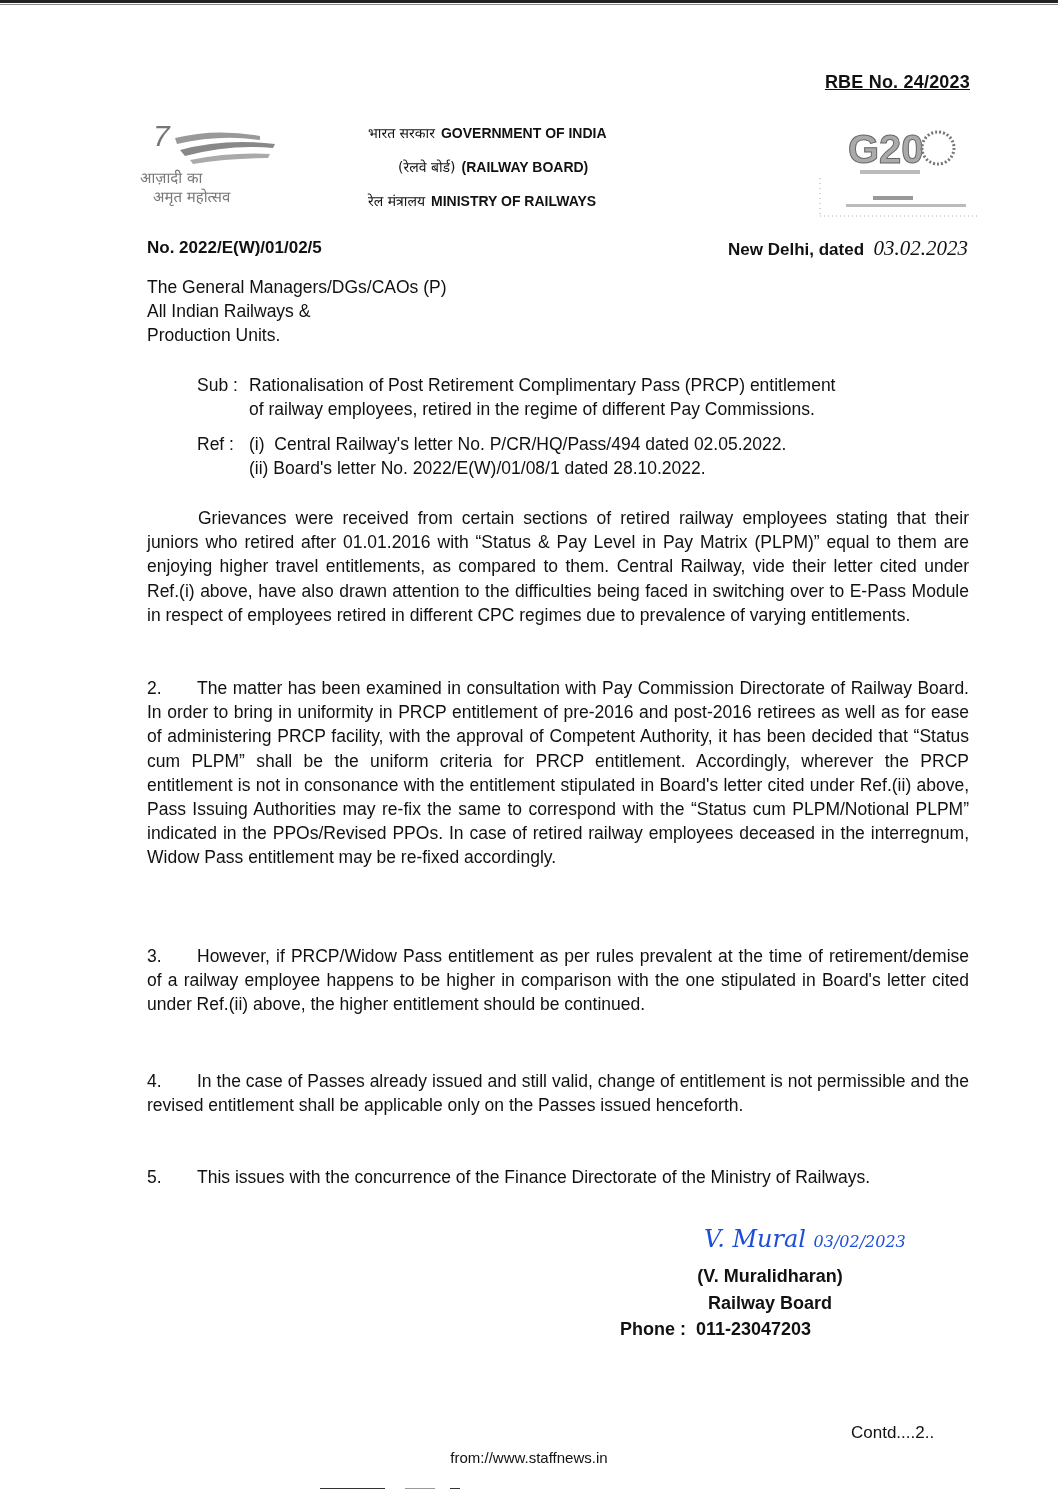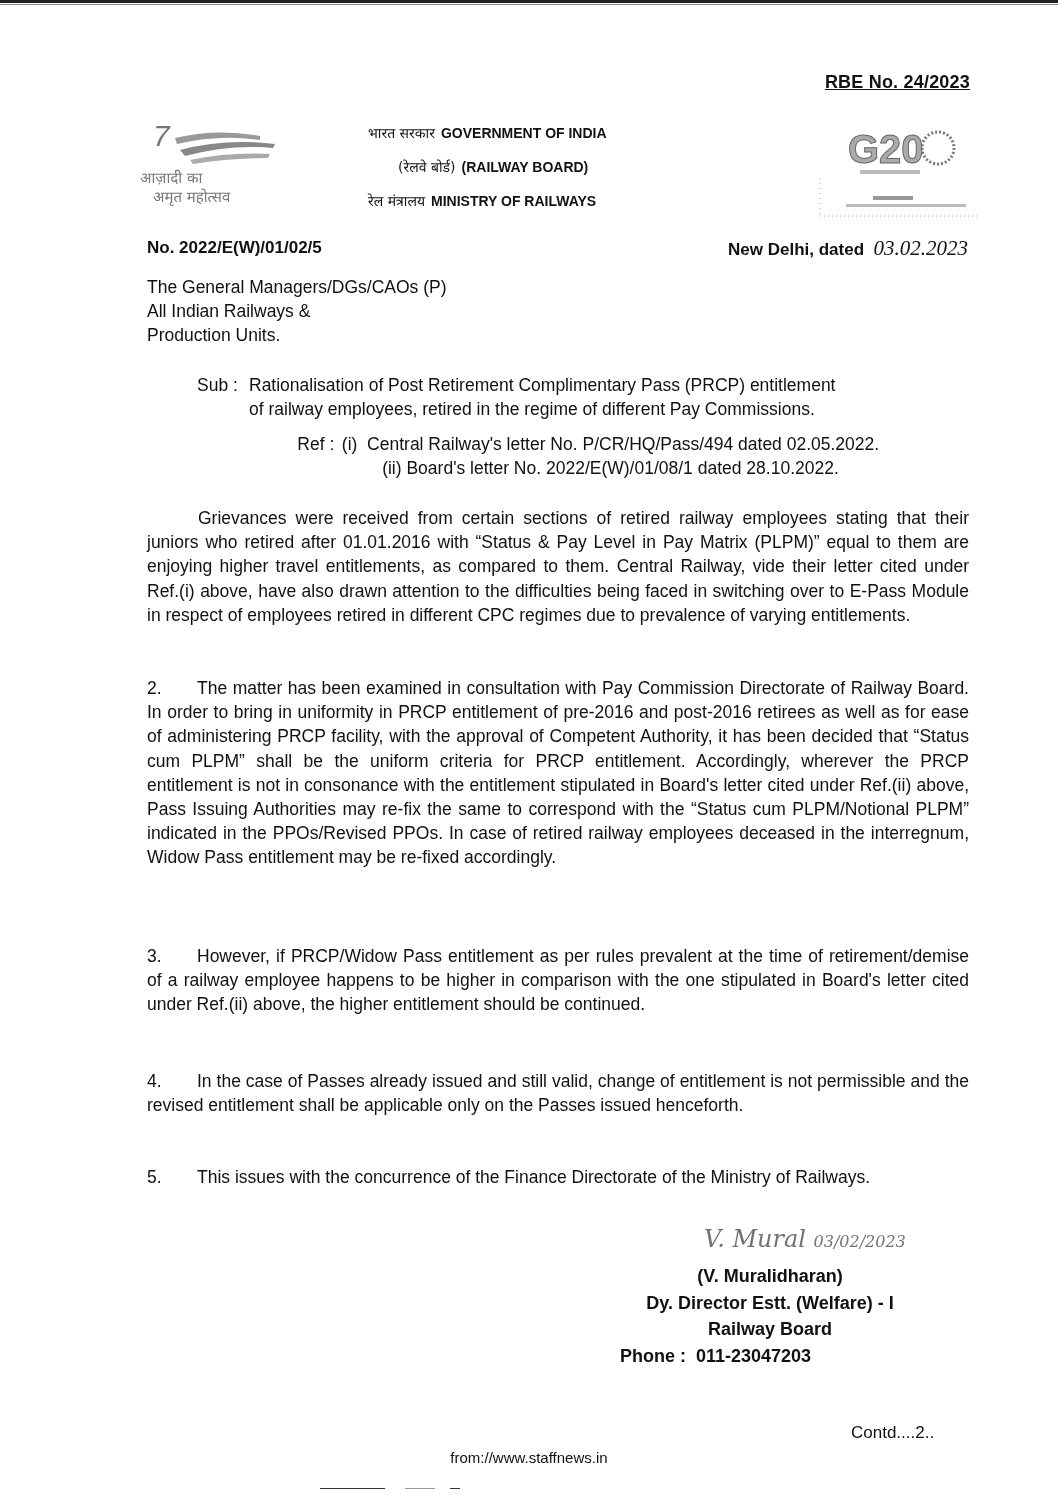--- a/index.html
+++ b/index.html
@@ -13,29 +13,29 @@
   .hdr .hi { font-family:"DejaVu Sans", sans-serif; font-weight:normal; margin-right:6px; }
   .logo-left { left:135px; top:118px; width:155px; height:92px; }
   .logo-right { left:818px; top:108px; width:160px; height:110px; }
   .refno { left:147px; top:238px; font-weight:bold; font-size:17px; }
   .dated { right:90px; top:236px; font-weight:bold; font-size:17px; }
   .dated .hand { font-style:italic; font-family:"Liberation Serif", serif; font-size:21px; font-weight:normal; }
   .addr { left:147px; top:275px; font-size:17.5px; line-height:24px; }
   .sub { left:197px; top:373px; width:775px; font-size:17.5px; line-height:24px; }
   .sub .lbl { display:inline-block; width:52px; }
   .sub .ind { padding-left:52px; }
-  .ref { left:197px; top:432px; width:775px; font-size:17.5px; line-height:24px;text-align:center; }
+  .ref { left:197px; top:432px; width:775px; font-size:17.5px; line-height:24px; }
   .para { left:147px; width:822px; font-size:17.5px; line-height:24.2px; text-align:justify; }
   .para .num { display:inline-block; width:50px; }
   .p1 { top:506px; text-indent:51px; }
   .p2 { top:676px; }
   .p3 { top:944px; }
   .p4 { top:1069px; }
   .p5 { top:1165px; }
-  .sig { left:704px; top:1225px; font-family:"DejaVu Serif", serif; font-style:italic; font-size:24px; color:#737373; }
+  .sig { left:704px; top:1225px; font-family:"DejaVu Serif", serif; font-style:italic; font-size:24px; color:#1d4ed8; }
   .sig small { font-size:16px; }
   .signblock { left:620px; top:1263px; font-weight:bold; font-size:18px; line-height:26.5px; }
   .signblock .c { text-align:center; width:300px; display:block; }
   .contd { left:851px; top:1423px; font-size:17px; }
   .footer { left:0; width:1058px; top:1449px; text-align:center; font-size:15px; }
   .botline { top:1488px; height:1px; background:#333; }
 </style>
 </head>
 <body>
 
@@ -119,21 +119,20 @@
   <span class="num">5.</span><span>This issues with the concurrence of the Finance Directorate of the Ministry of Railways.</span>
 </div>
 
 <div class="abs sig">
   <span>V. Mural</span>
   <small>03/02/2023</small>
 </div>
 
 <div class="abs signblock">
   <span class="c">(V. Muralidharan)</span>
-  <span class="c">Dy. Director Estt. (Welfare) - I</span>
   <span class="c">Railway Board</span>
   <div>
     <span>Phone :</span>&nbsp;
     <span>011-23047203</span>
   </div>
 </div>
 
 <div class="abs contd">Contd....2..</div>
 
 <div class="abs footer">from://www.staffnews.in</div>

